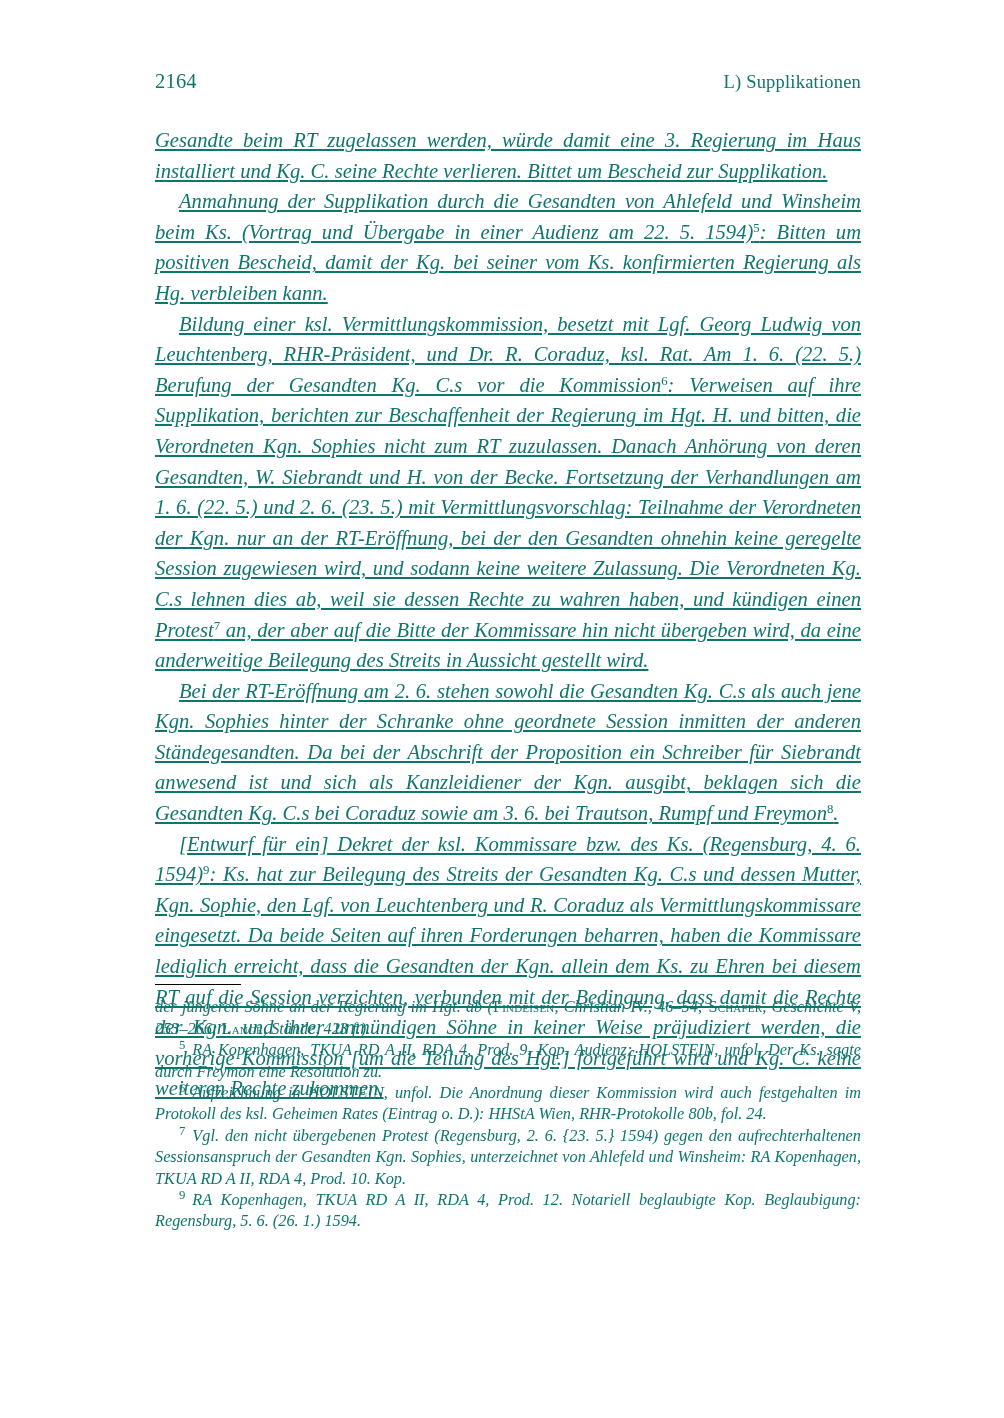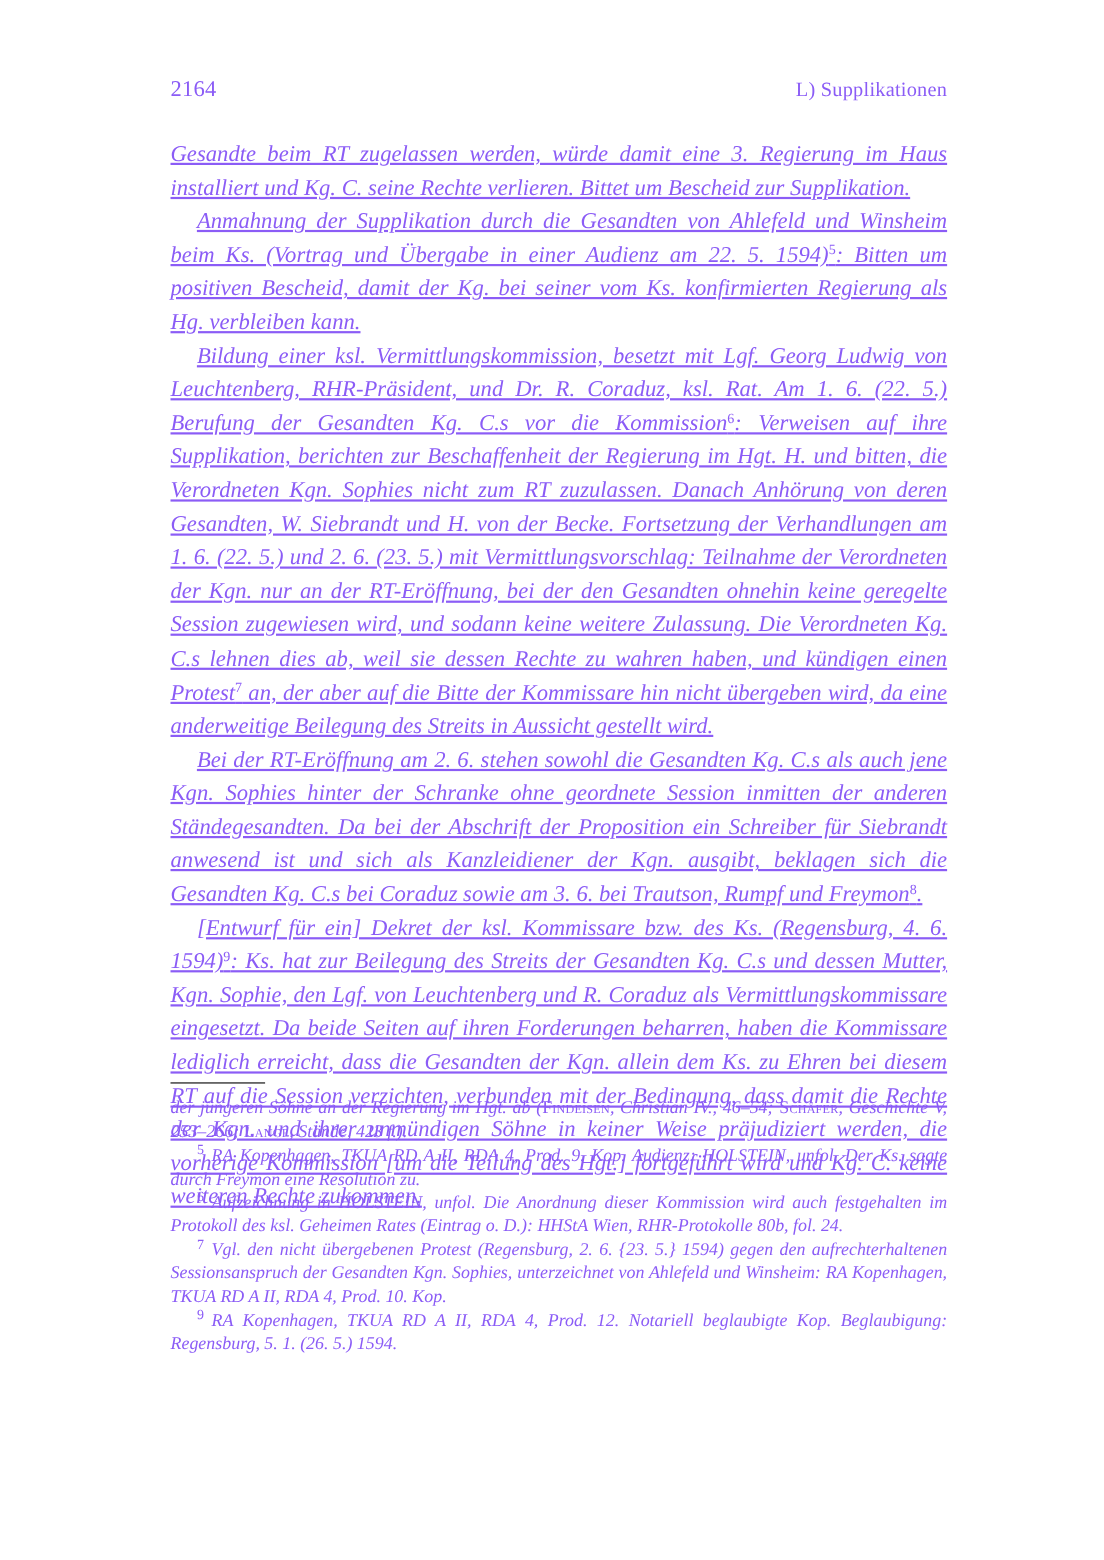--- a/index.html
+++ b/index.html
@@ -9,21 +9,21 @@
     background: #ffffff;
   }
   .page {
     position: relative;
     width: 1004px;
     height: 1418px;
     margin: 0 auto;
     background: #ffffff;
     box-sizing: border-box;
     font-family: "Liberation Serif", "DejaVu Serif", serif;
-    color: #8b5cf6;
+    color: #0f766e;
     overflow: hidden;
   }
   .content {
     position: absolute;
     left: 155px;
     top: 70px;
     width: 706px;
   }
 
   
@@ -140,16 +140,16 @@
 
     <p class="fn"><span>der jüngeren Söhne an der Regierung im Hgt. ab (</span><span class="sc">Findeisen</span><span>, Christian IV., 46–54; </span><span class="sc">Schäfer</span><span>, Geschichte V, 253–266; </span><span class="sc">Lange</span><span>, Stände, 423 f.).</span></p>
 
     <p class="fn num"><span class="fnmark">5</span><span>RA Kopenhagen, TKUA RD A II, RDA 4, Prod. 9. Kop. Audienz: HOLSTEIN, unfol. Der Ks. sagte durch Freymon eine Resolution zu.</span></p>
 
     <p class="fn num"><span class="fnmark">6</span><span>Aufzeichnung in HOLSTEIN, unfol. Die Anordnung dieser Kommission wird auch festgehalten im Protokoll des ksl. Geheimen Rates (Eintrag o. D.): HHStA Wien, RHR-Protokolle 80b, fol. 24.</span></p>
 
     <p class="fn num"><span class="fnmark">7</span><span>Vgl. den nicht übergebenen Protest (Regensburg, 2. 6. {23. 5.} 1594) gegen den aufrechterhaltenen Sessionsanspruch der Gesandten Kgn. Sophies, unterzeichnet von Ahlefeld und Winsheim: RA Kopenhagen, TKUA RD A II, RDA 4, Prod. 10. Kop.</span></p>
 
 
-    <p class="fn num"><span class="fnmark">9</span><span>RA Kopenhagen, TKUA RD A II, RDA 4, Prod. 12. Notariell beglaubigte Kop. Beglaubigung: Regensburg, 5. 1. (26. 5.) 1594.</span></p>
+    <p class="fn num"><span class="fnmark">9</span><span>RA Kopenhagen, TKUA RD A II, RDA 4, Prod. 12. Notariell beglaubigte Kop. Beglaubigung: Regensburg, 5. 6. (26. 1.) 1594.</span></p>
   </div>
 
 </div>
 
 </body></html>

